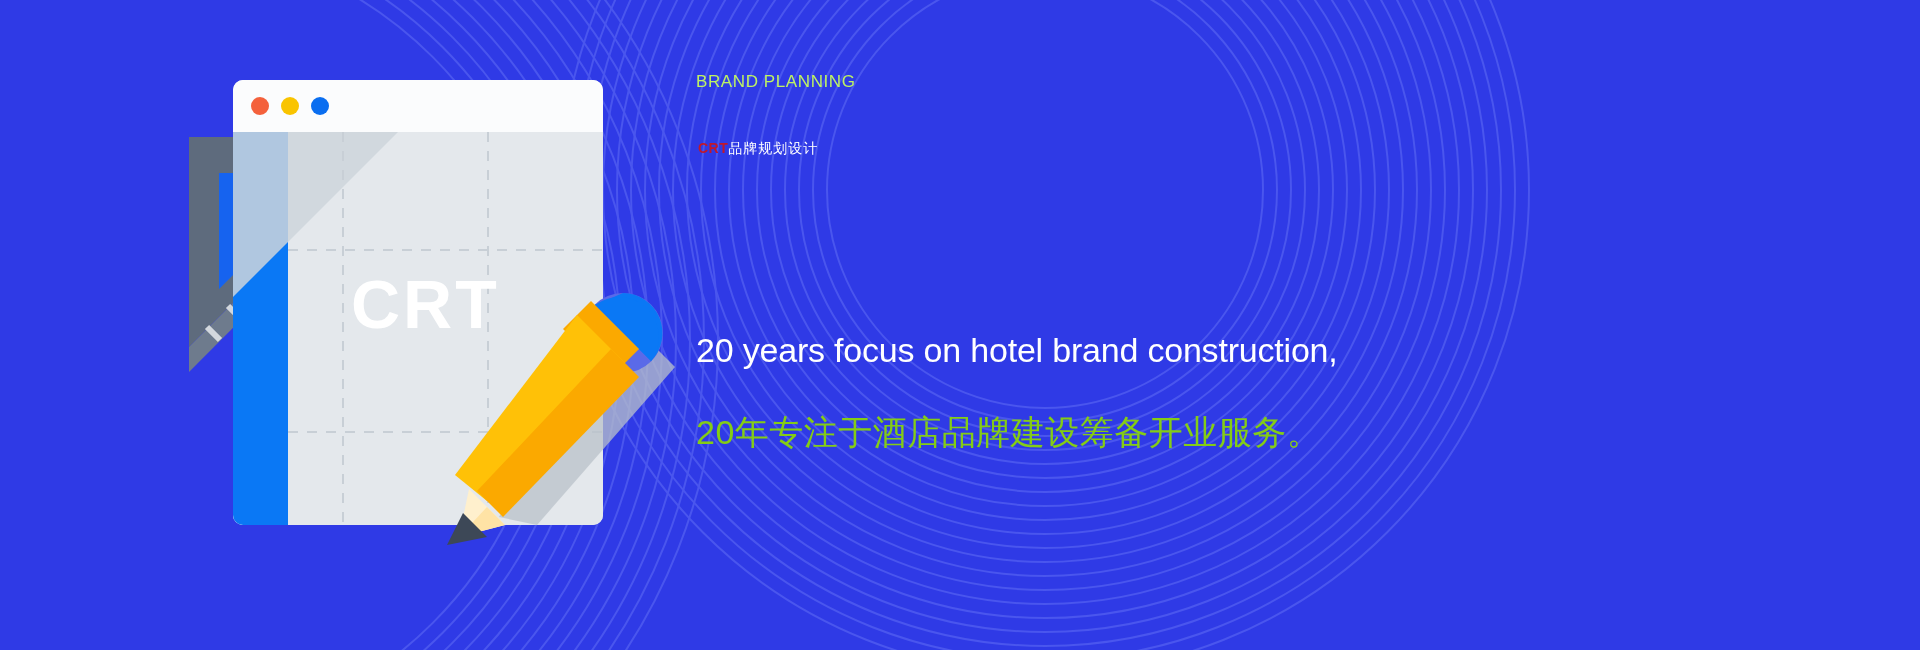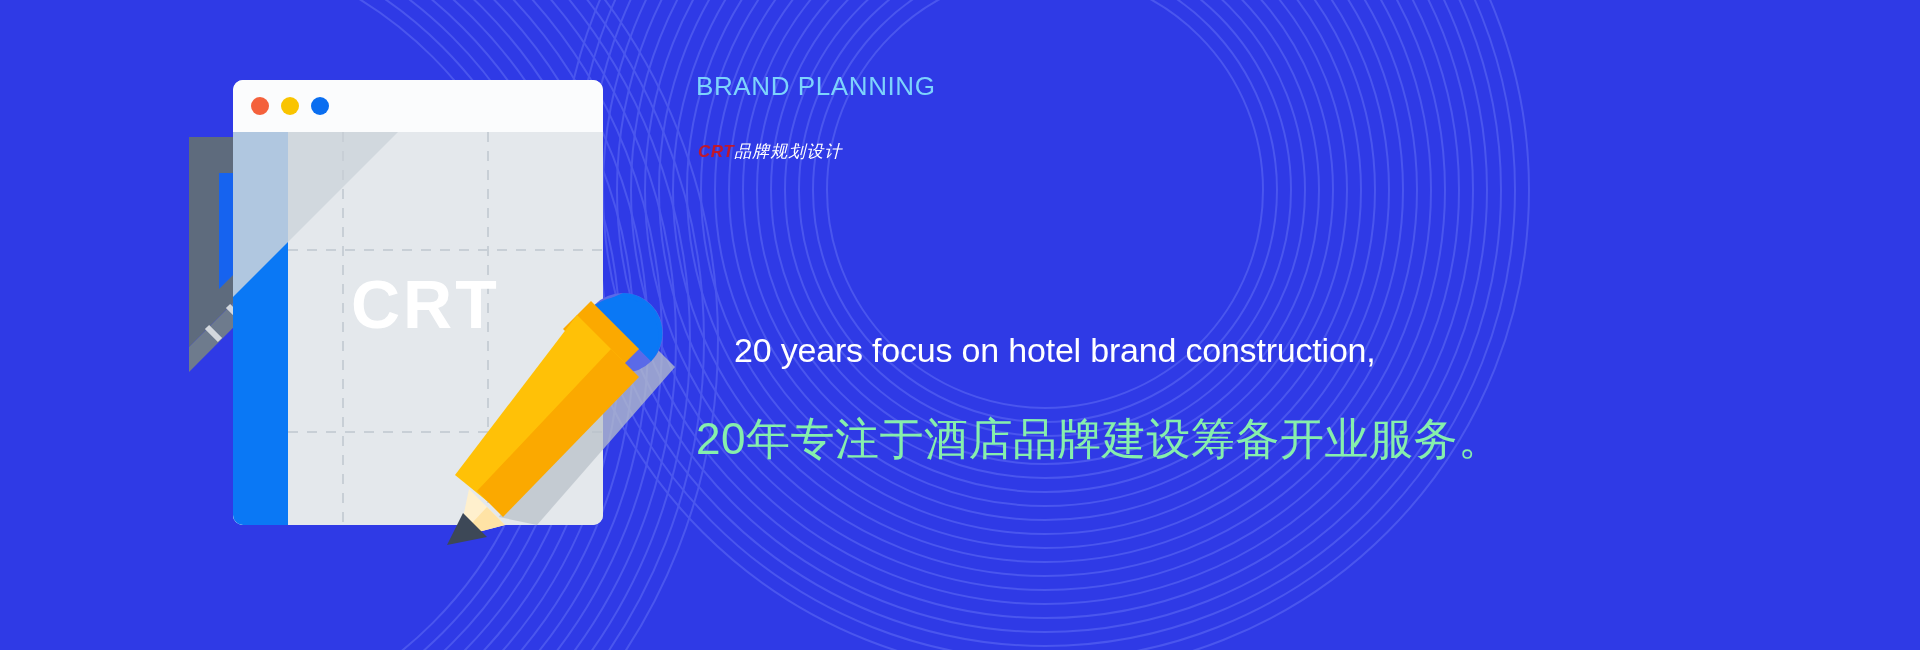--- a/index.html
+++ b/index.html
@@ -163,60 +163,58 @@
     left: 696px;
     top: 0;
     width: 900px;
     height: 100%;
   }
   .headline {
     position: absolute;
     top: 72px;
     left: 0;
     width: 420px;
-    color: #7dd3fc;
-    font-size: 26px;
+    color: #bef264;
+    font-size: 17px;
     font-weight: 400;
     line-height: 1.12;
     letter-spacing: 0.6px;
   }
   .sub-cn {
     position: absolute;
     top: 140px;
     left: 2px;
-    font-size: 17px;
+    font-size: 14px;
     color: #ffffff;
     letter-spacing: 1px;
     white-space: nowrap;
-    font-style: italic;
   }
   .sub-cn .crt-red {
     color: #c0182c;
     font-weight: 700;
     letter-spacing: 0.5px;
   }
 
   .tagline-en {
     position: absolute;
     top: 328px;
     left: 0;
     width: 680px;
     color: #ffffff;
     font-size: 34px;
     font-weight: 300;
     line-height: 1.33;
     letter-spacing: -0.2px;
-    margin-left: 38px;
   }
   .tagline-cn {
     position: absolute;
     top: 410px;
     left: 0;
-    color: #86efac;
-    font-size: 44px;
+    color: #84cc16;
+    font-size: 34px;
     font-weight: 400;
     letter-spacing: 0.5px;
     white-space: nowrap;
   }
 </style>
 </head>
 <body>
 
 <div id="banner">
 

